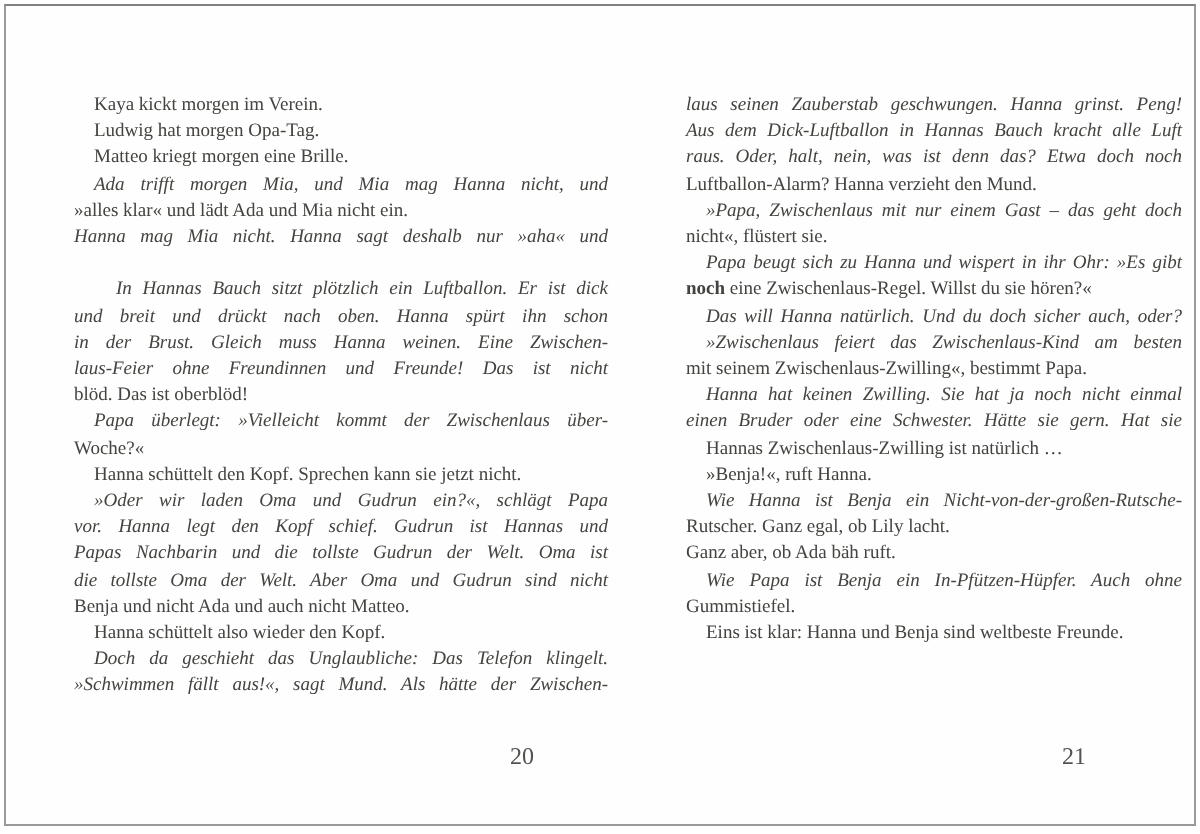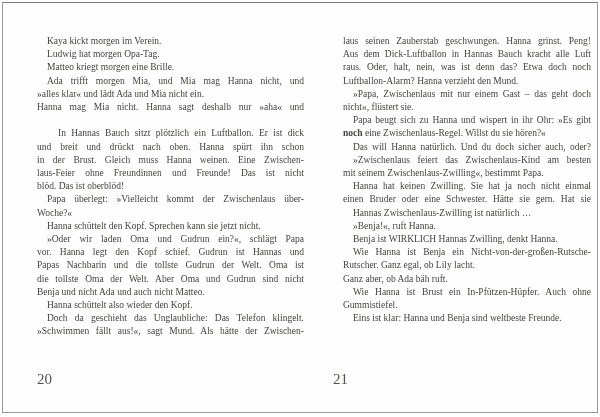--- a/index.html
+++ b/index.html
@@ -13,39 +13,39 @@
   .frame {
     position: absolute;
     left: 2px; top: 2px;
     width: 594px; height: 409px;
     border: 1px solid #9a9a9a;
     border-top-color: #808080;
     background: #fefefe;
   }
   .page-text {
     position: absolute;
-    top: 35px;
+    top: 47px;
     color: #45433f;
     font-size: 9.5px;
     line-height: 13.2px;
     -webkit-font-smoothing: antialiased;
   }
   .page-text.left  { left: 37px;  width: 267px; }
   .page-text.right { left: 343px; width: 248px; }
   .line { text-align: left; white-space: normal; }
-  .line.justify { text-align: justify; text-align-last: justify; }
+  .line.justify { text-align: justify; text-align-last: justify; font-style: italic; }
   .line.indent { text-indent: 10px; }
   .line.gap { margin-top: 13.2px; margin-left: 21px; }
   .line b { font-weight: bold; }
   .page-number {
     position: absolute;
     top: 371px;
     color: #55534f;
-    font-size: 15px;
-    text-align: left;
+    font-size: 12px;
+    text-align: right;
   }
   .page-number.left  { left: 37px;  width: 230px; }
   .page-number.right { left: 333px; width: 210px; }
 </style>
 </head>
 <body>
 
 <div class="frame"></div>
 
 <div class="page-text left">
@@ -82,24 +82,23 @@
     <div class="line">nicht«, flüstert sie.</div>
     <div class="line indent justify">Papa beugt sich zu Hanna und wispert in ihr Ohr: »Es gibt</div>
     <div class="line"><b>noch</b> eine Zwischenlaus-Regel. Willst du sie hören?«</div>
     <div class="line indent justify">Das will Hanna natürlich. Und du doch sicher auch, oder?</div>
     <div class="line indent justify">»Zwischenlaus feiert das Zwischenlaus-Kind am besten</div>
     <div class="line">mit seinem Zwischenlaus-Zwilling«, bestimmt Papa.</div>
     <div class="line indent justify">Hanna hat keinen Zwilling. Sie hat ja noch nicht einmal</div>
     <div class="line justify">einen Bruder oder eine Schwester. Hätte sie gern. Hat sie</div>
     <div class="line indent">Hannas Zwischenlaus-Zwilling ist natürlich …</div>
     <div class="line indent">»Benja!«, ruft Hanna.</div>
-    <div class="line indent">Benja ist WIRKLICH Hannas Zwilling, denkt Hanna.</div>
     <div class="line indent justify">Wie Hanna ist Benja ein Nicht-von-der-großen-Rutsche-</div>
     <div class="line">Rutscher. Ganz egal, ob Lily lacht.</div>
     <div class="line">Ganz aber, ob Ada bäh ruft.</div>
-    <div class="line indent justify">Wie Hanna ist Brust ein In-Pfützen-Hüpfer. Auch ohne</div>
+    <div class="line indent justify">Wie Papa ist Benja ein In-Pfützen-Hüpfer. Auch ohne</div>
     <div class="line">Gummistiefel.</div>
     <div class="line indent">Eins ist klar: Hanna und Benja sind weltbeste Freunde.</div>
   </div>
 
 <div class="page-number left">20</div>
 
 <div class="page-number right">21</div>
 
 </body></html>

